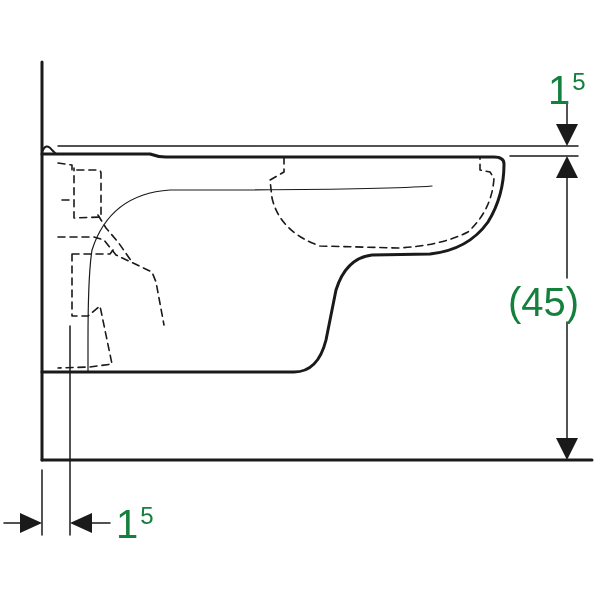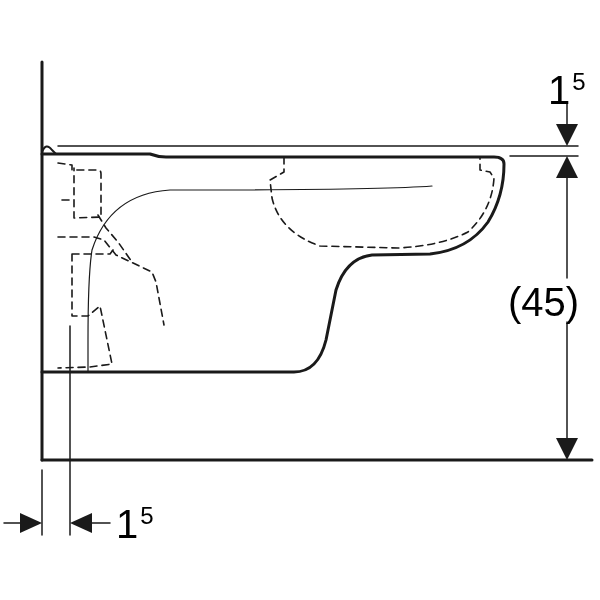--- a/index.html
+++ b/index.html
@@ -1,18 +1,18 @@
 <!DOCTYPE html>
 <html><head>
 <meta charset="utf-8">
 <style>
   html, body { margin: 0; padding: 0; background: #ffffff; }
   #canvas { position: relative; width: 600px; height: 600px; overflow: hidden; background: #fff; }
   svg { position: absolute; left: 0; top: 0; }
-  .label { position: absolute; font-family: "Liberation Sans", sans-serif; color: #000000; line-height: 1; white-space: nowrap; }
+  .label { position: absolute; font-family: "Liberation Sans", sans-serif; color: #15803d; line-height: 1; white-space: nowrap; }
   .label .main { font-size: 40px; }
   .label sup { font-size: 24px; position: relative; top: -14px; vertical-align: baseline; margin-left: 2px; }
   .lbl-45 { font-size: 40px; }
 </style>
 </head>
 <body>
 
 <div id="canvas">
   <svg width="600" height="600" viewBox="0 0 600 600">
     <g fill="none" stroke="#1a1a1a" stroke-linecap="round" stroke-linejoin="round">

